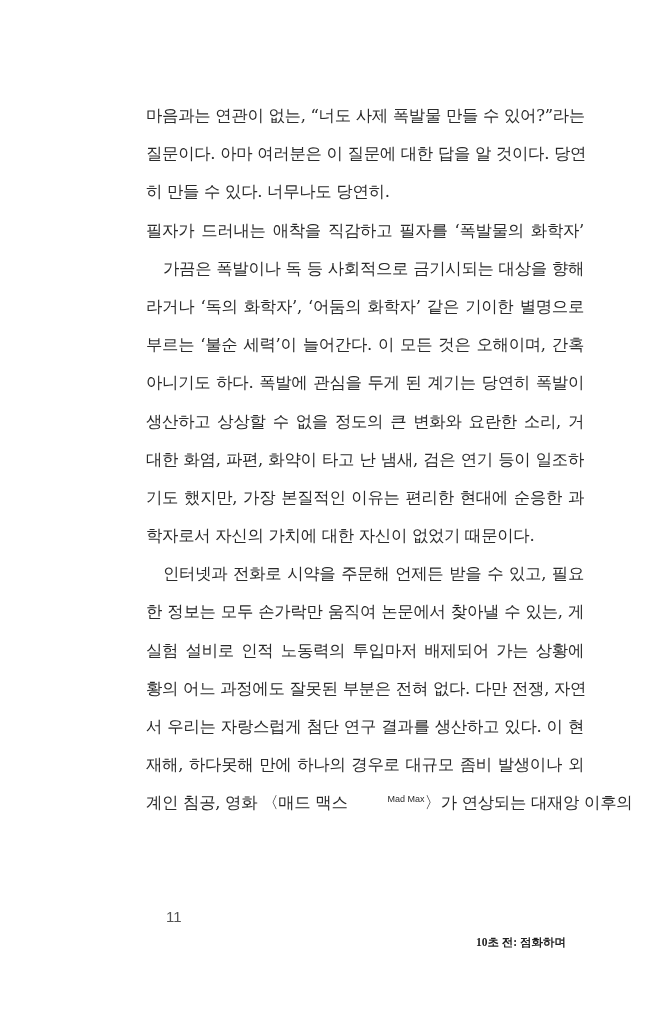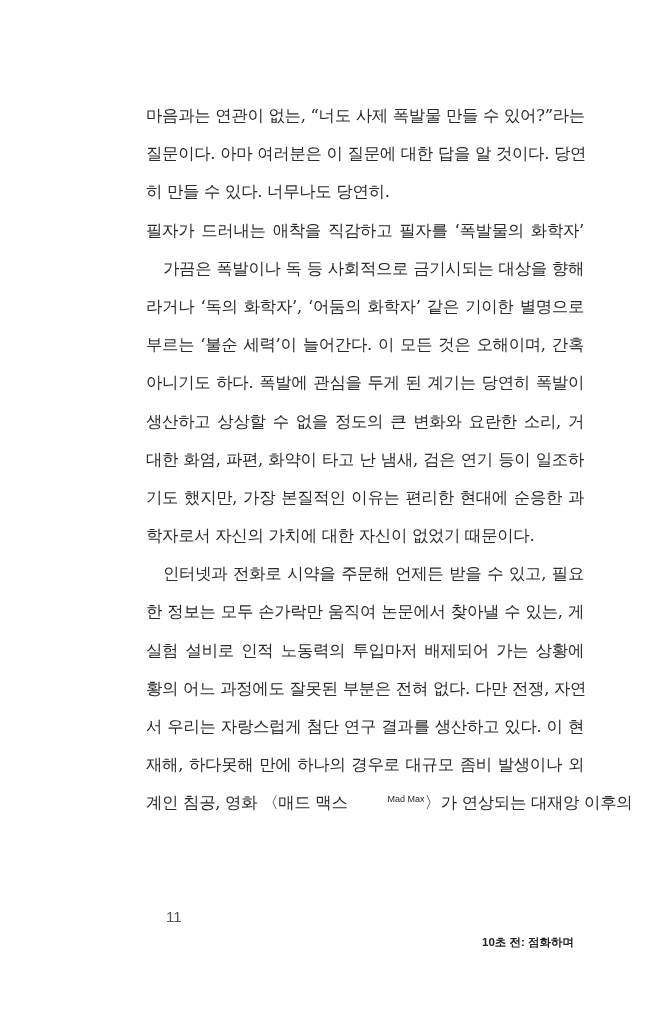--- a/index.html
+++ b/index.html
@@ -56,23 +56,23 @@
       position: absolute;
       left: 146px;
       top: 908px;
       font-family: "Liberation Sans", sans-serif;
       font-size: 15px;
       color: #555555;
       margin-left: 20px;
     }
     .footer-title {
       position: absolute;
-      right: 84px;
+      right: 92px;
       top: 935px;
-      font-family: Liberation Sans, sans-serif;
+      font-family: Liberation Serif, serif;
       font-size: 11.5px;
       font-weight: bold;
       color: #222222;
     }
   </style>
 </head>
 <body>
 
 <div class="page">
   <div class="text-block">

